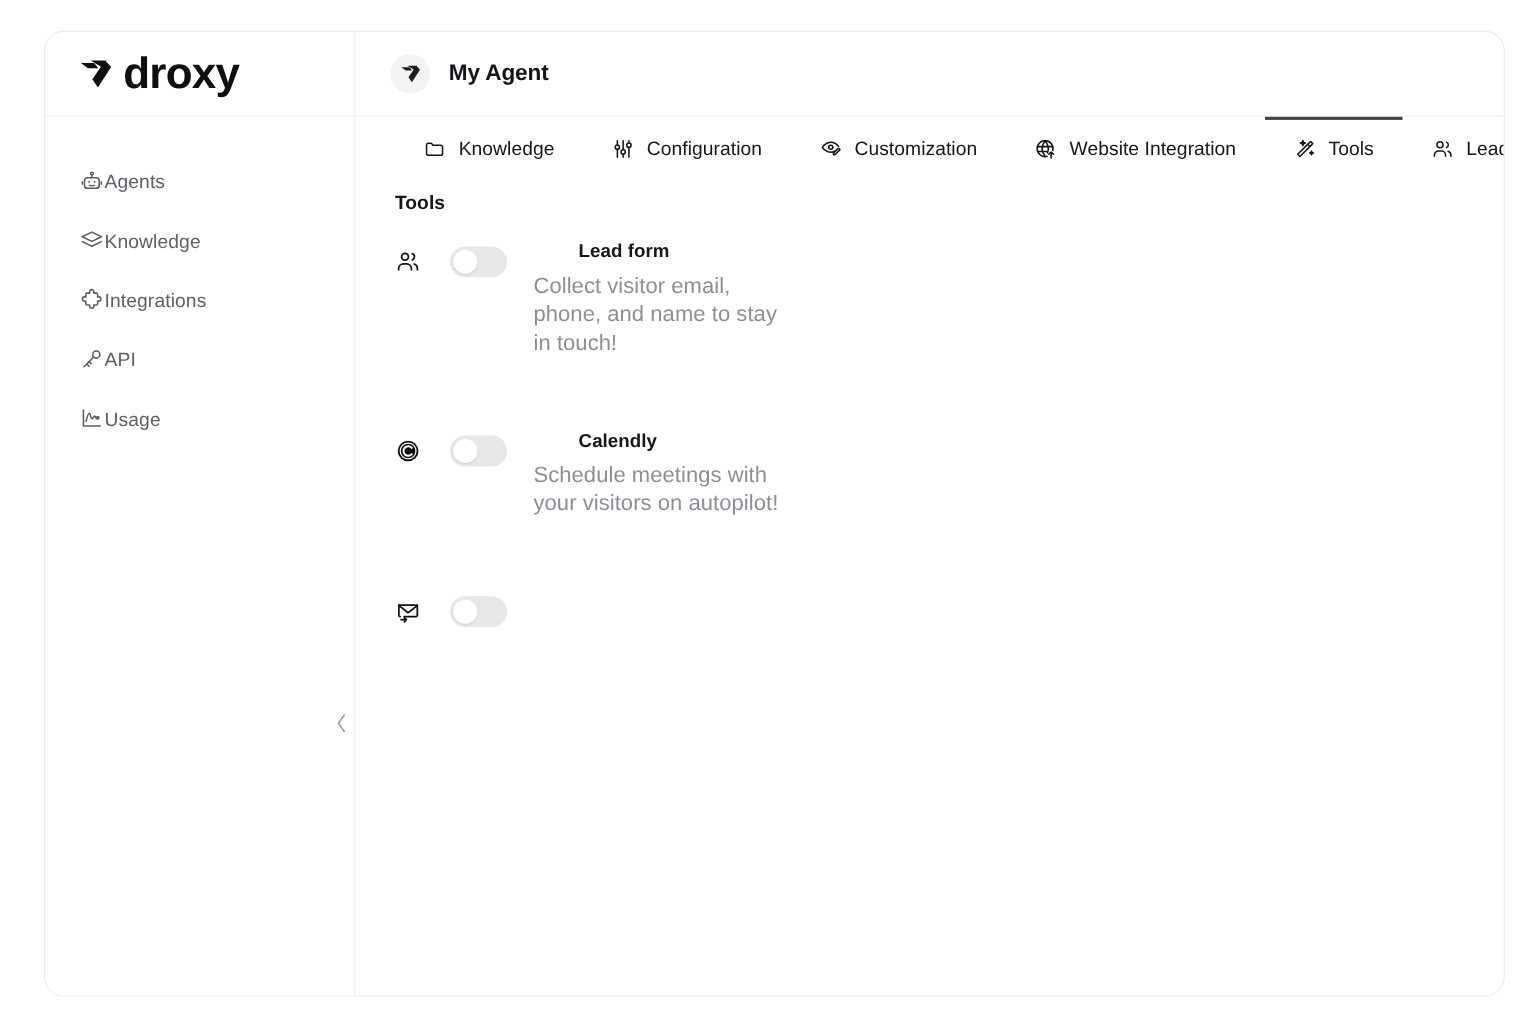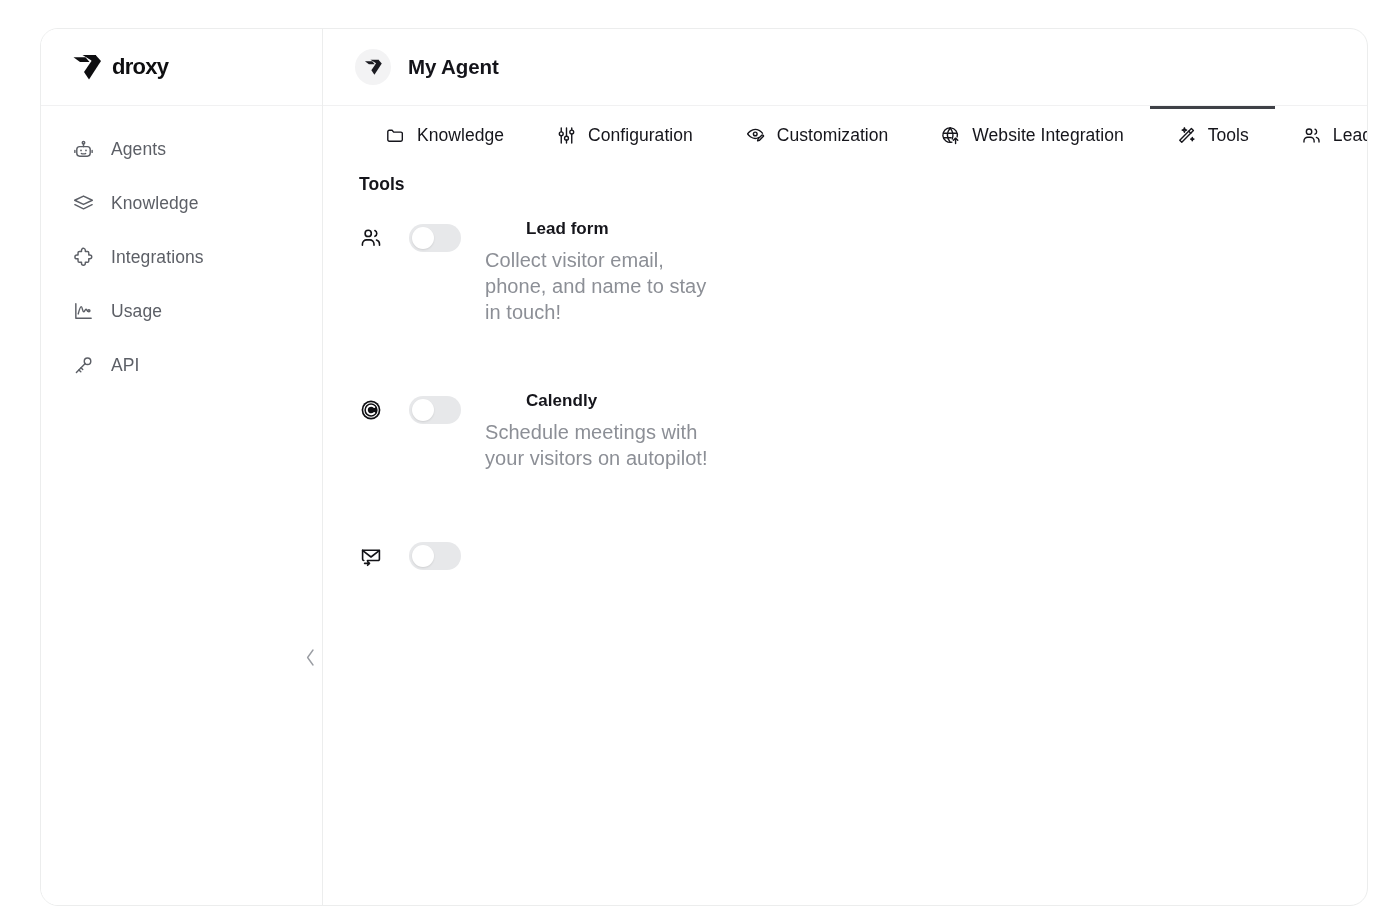--- a/index.html
+++ b/index.html
@@ -35,31 +35,30 @@
   .brand {
     height: 77px;
     display: flex;
     align-items: center;
     padding-left: 31px;
     border-bottom: 1px solid #f1f1f2;
   }
   .brand-logo { display: flex; align-items: center; gap: 9px; }
   .brand-mark { width: 31px; height: 27px; display: block; }
   .brand-word {
-    font-size: 22px;
+    font-size: 40px;
     font-weight: 700;
     letter-spacing: -0.7px;
     color: #0e0e10;
   }
 
   .nav { padding-top: 16px; }
   .nav-item {
     display: flex;
-    align-items: center;
-    gap: 16px;
+    align-items: flex-end;
     height: 54px;
     padding-left: 31px;
     cursor: pointer;
     color: #5c5f66;
   }
   .nav-icon {
     width: 23px; height: 23px;
     flex: 0 0 23px;
     display: flex; align-items: center; justify-content: center;
     color: #5c5f66;
@@ -268,38 +267,38 @@
           <svg viewBox="0 0 24 24" fill="none" stroke="currentColor" stroke-width="1.5" stroke-linecap="round" stroke-linejoin="round">
             <path d="M10.2 3.4a2 2 0 0 1 3.7 1.1v1.2h2.3a1.3 1.3 0 0 1 1.3 1.3v2.3h1.1a2 2 0 0 1 0 4h-1.1v2.4a1.3 1.3 0 0 1-1.3 1.3h-2.3v1a2 2 0 0 1-4 0v-1H7.6a1.3 1.3 0 0 1-1.3-1.3v-2.3H5.1a2 2 0 0 1 0-4.1h1.2V7a1.3 1.3 0 0 1 1.3-1.3h2.3V4.5a2 2 0 0 1 .3-1.1z"></path>
           </svg>
         </span>
         <span class="nav-label">Integrations</span>
       </div>
 
       <div class="nav-item">
         <span class="nav-icon">
           <svg viewBox="0 0 24 24" fill="none" stroke="currentColor" stroke-width="1.5" stroke-linecap="round" stroke-linejoin="round">
-            <path d="M4 4v15h16"></path>
-            <path d="M6.5 14.5c1.2-4.8 2.1-7.6 3.1-7.6 1.3 0 1.2 5.4 2.6 5.4 1 0 1.4-2.6 2.4-2.6.9 0 1.2 2.2 2.1 2.2"></path>
-            <circle cx="17.6" cy="11.3" r="1.1"></circle>
-          </svg>
-        </span>
-        <span class="nav-label">Usage</span>
-      </div>
-
-      <div class="nav-item">
-        <span class="nav-icon">
-          <svg viewBox="0 0 24 24" fill="none" stroke="currentColor" stroke-width="1.5" stroke-linecap="round" stroke-linejoin="round">
             <circle cx="16.2" cy="7.6" r="3.4"></circle>
             <path d="M13.8 10 4.6 19.2"></path>
             <path d="M7.2 16.6l2 2"></path>
             <path d="M9.4 14.4l1.8 1.8"></path>
           </svg>
         </span>
         <span class="nav-label">API</span>
+      </div>
+
+      <div class="nav-item">
+        <span class="nav-icon">
+          <svg viewBox="0 0 24 24" fill="none" stroke="currentColor" stroke-width="1.5" stroke-linecap="round" stroke-linejoin="round">
+            <path d="M4 4v15h16"></path>
+            <path d="M6.5 14.5c1.2-4.8 2.1-7.6 3.1-7.6 1.3 0 1.2 5.4 2.6 5.4 1 0 1.4-2.6 2.4-2.6.9 0 1.2 2.2 2.1 2.2"></path>
+            <circle cx="17.6" cy="11.3" r="1.1"></circle>
+          </svg>
+        </span>
+        <span class="nav-label">Usage</span>
       </div>
 
     </nav>
 
     <div class="collapse-handle">
       <svg width="9" height="17" viewBox="0 0 9 17" fill="none" stroke="currentColor" stroke-width="1.4" stroke-linecap="round" stroke-linejoin="round">
         <path d="M7 1 1.6 8.5 7 16"></path>
       </svg>
     </div>
   </aside>

